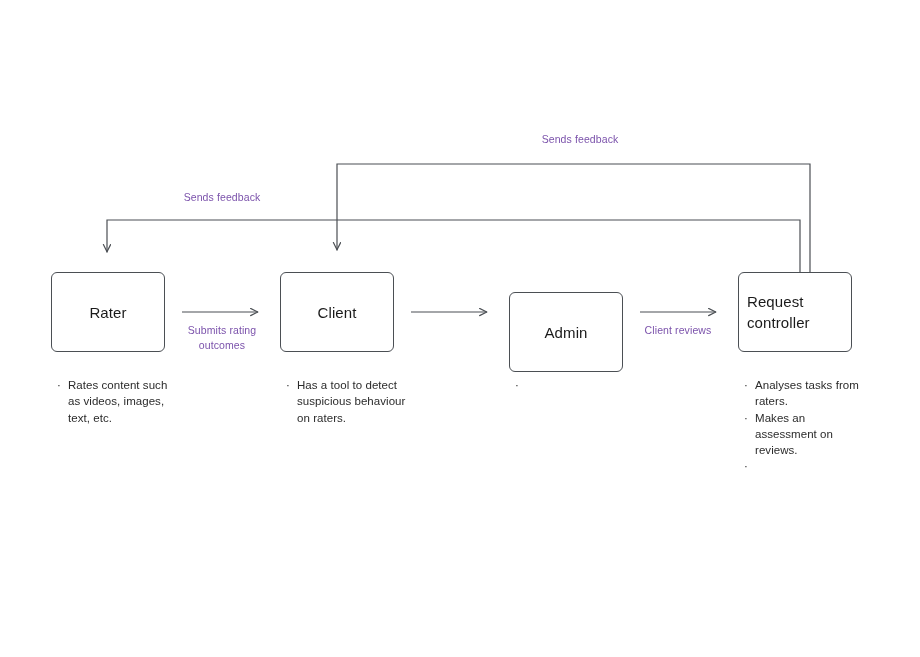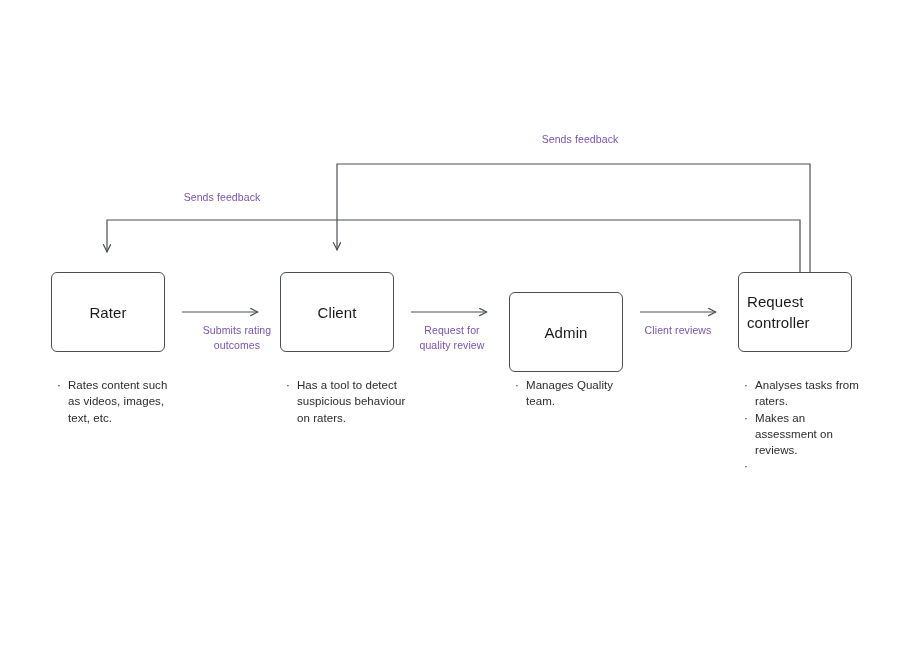--- a/index.html
+++ b/index.html
@@ -112,25 +112,23 @@
 
     <g>
       <path d="M800,272 L800,220 L107,220 L107,252" fill="none" stroke="#4b4f54" stroke-width="1.2" stroke-linecap="square" stroke-linejoin="miter" marker-end="url(#arrowOpen)"></path>
     </g>
   </svg>
 
   <div class="edge-label" style="left:525px; top:132px; width:110px;">Sends feedback</div>
 
   <div class="edge-label" style="left:166px; top:190px; width:112px;">Sends feedback</div>
 
-  <div class="edge-label" style="left:166px; top:323px; width:112px;padding-left:15px;">Submits rating
+  <div class="edge-label" style="left:166px; top:323px; width:112px;">Submits rating
 outcomes</div>
 
-  <div class="edge-label" style="left:396px; top:323px; width:112px;">Request for
-quality review</div>
 
   <div class="edge-label" style="left:622px; top:323px; width:112px;">Client reviews</div>
 
   <div class="role-box" style="left:51px; top:272px;">
     <div class="role-label">Rater</div>
   </div>
 
   <div class="role-box" style="left:280px; top:272px;">
     <div class="role-label">Client</div>
   </div>
@@ -153,21 +151,20 @@
   <div class="bullets" style="left:286px; top:377px;">
     <div class="bullet-item">
       <span class="bullet-dot">·</span>
       <span>Has a tool to detect suspicious behaviour on raters.</span>
     </div>
   </div>
 
   <div class="bullets" style="left:515px; top:377px;">
     <div class="bullet-item">
       <span class="bullet-dot">·</span>
-      <span>Manages Quality team.</span>
     </div>
   </div>
 
   <div class="bullets" style="left:744px; top:377px;">
     <div class="bullet-item">
       <span class="bullet-dot">·</span>
       <span>Analyses tasks from raters.</span>
     </div>
     <div class="bullet-item">
       <span class="bullet-dot">·</span>

